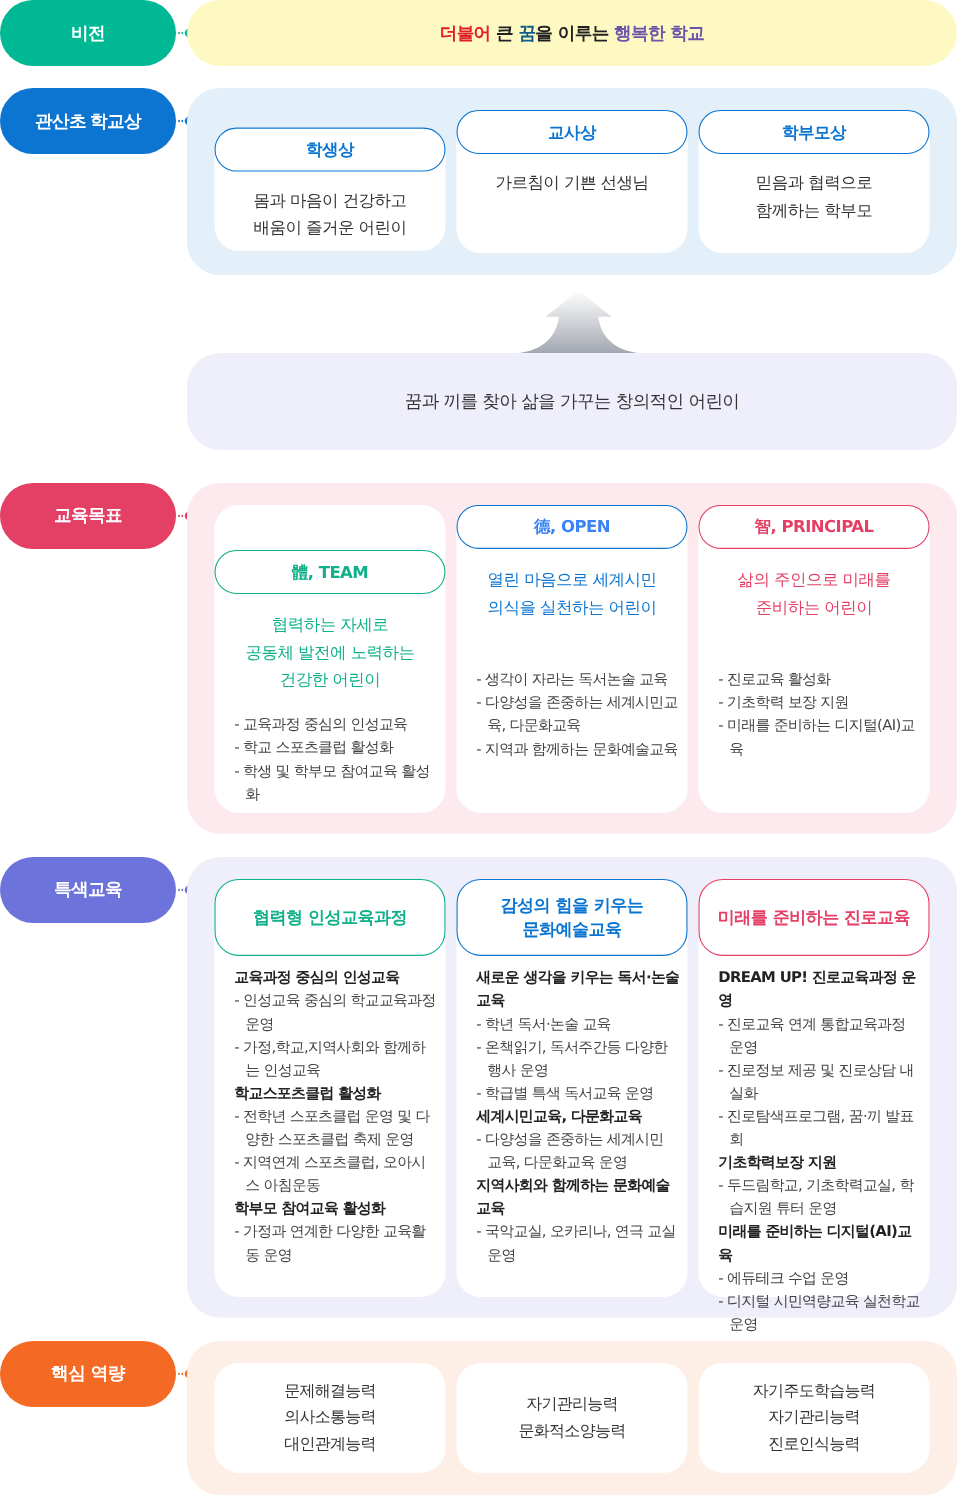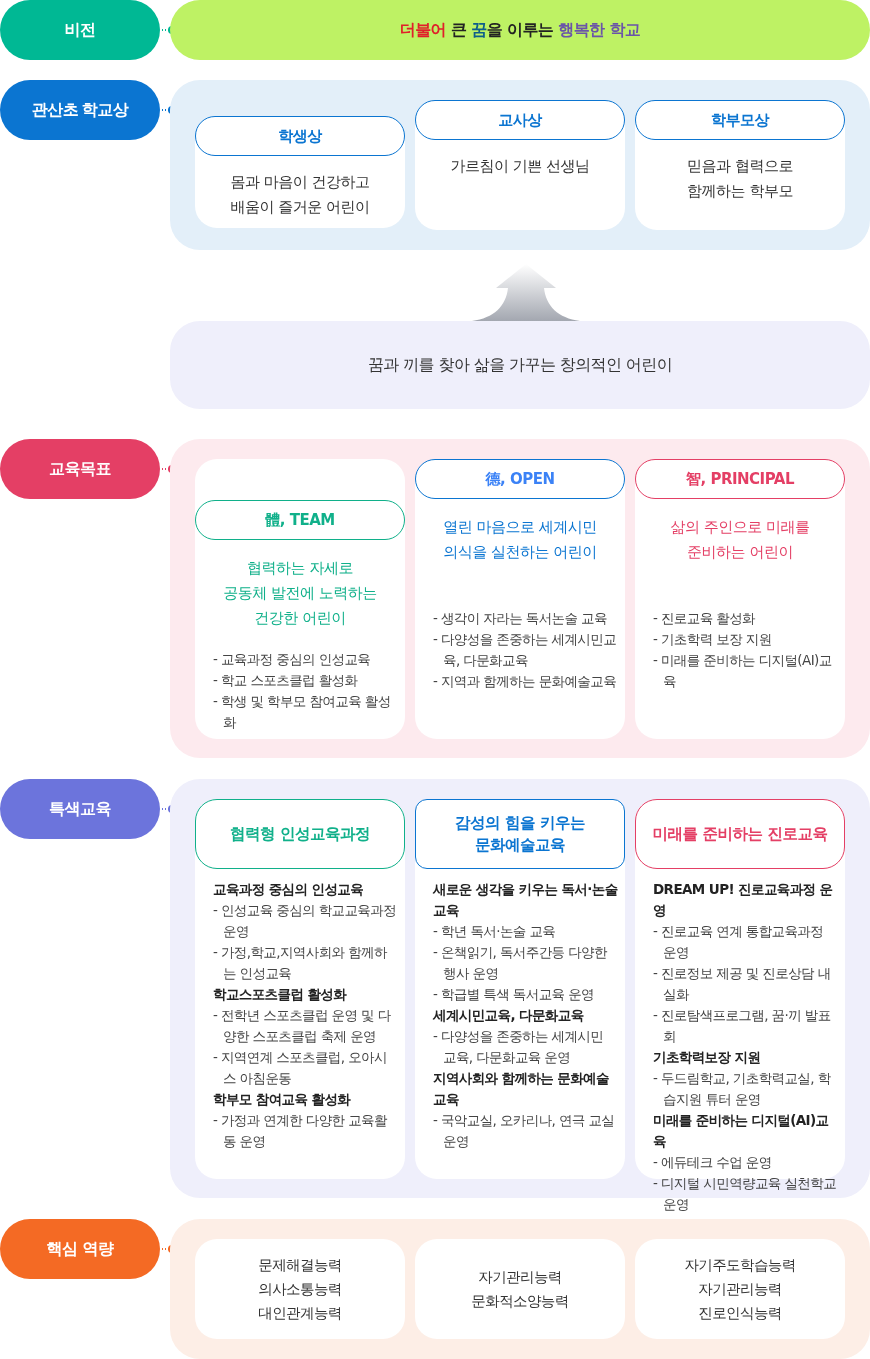--- a/index.html
+++ b/index.html
@@ -51,21 +51,21 @@
 </head>
 <body>
 
 <div class="pill-label" style="top:0; background:#00b894;">
   <span>비전</span>
 </div>
 <div class="connector" style="top:25px; color:#00b894;">
     <span class="dots"></span>
     <span class="dot"></span>
   </div>
-<div class="panel" style="top:0; height:60px; background:#bef264;">
+<div class="panel" style="top:0; height:60px; background:#fef9c3;">
   <div class="vision-text">
     <span style="color:#e0202a">더불어</span>
       <span style="color:#222"> 큰 </span>
       <span style="color:#0d5f8a">꿈</span>
       <span style="color:#222">을 이루는 </span>
       <span style="color:#6a55a8">행복한 학교</span>
   </div>
 </div>
 
 <div class="pill-label" style="top:80px; background:#0b75d1;font-family:Liberation Serif, serif;">
@@ -177,21 +177,21 @@
     <li>인성교육 중심의 학교교육과정 운영</li>
     <li>가정,학교,지역사회와 함께하는 인성교육</li>
     <li class="h">학교스포츠클럽 활성화</li>
     <li>전학년 스포츠클럽 운영 및 다양한 스포츠클럽 축제 운영</li>
     <li>지역연계 스포츠클럽, 오아시스 아침운동</li>
     <li class="h">학부모 참여교육 활성화</li>
     <li>가정과 연계한 다양한 교육활동 운영</li>
   </ul>
 </div>
 <div class="card" style="left:415px; top:799px; height:380px;">
-  <div class="special-head" style="border-color:#0b75d1; color:#0b75d1; flex-direction:column;border-radius:12px;">
+  <div class="special-head" style="border-color:#0b75d1; color:#0b75d1; flex-direction:column;">
     <span>감성의 힘을 키우는</span>
     <span>문화예술교육</span>
   </div>
   <ul class="list" style="margin-top:10px;">
     <li class="h">새로운 생각을 키우는 독서·논술교육</li>
     <li>학년 독서·논술 교육</li>
     <li>온책읽기, 독서주간등 다양한 행사 운영</li>
     <li>학급별 특색 독서교육 운영</li>
     <li class="h">세계시민교육, 다문화교육</li>
     <li>다양성을 존중하는 세계시민 교육, 다문화교육  운영</li>

